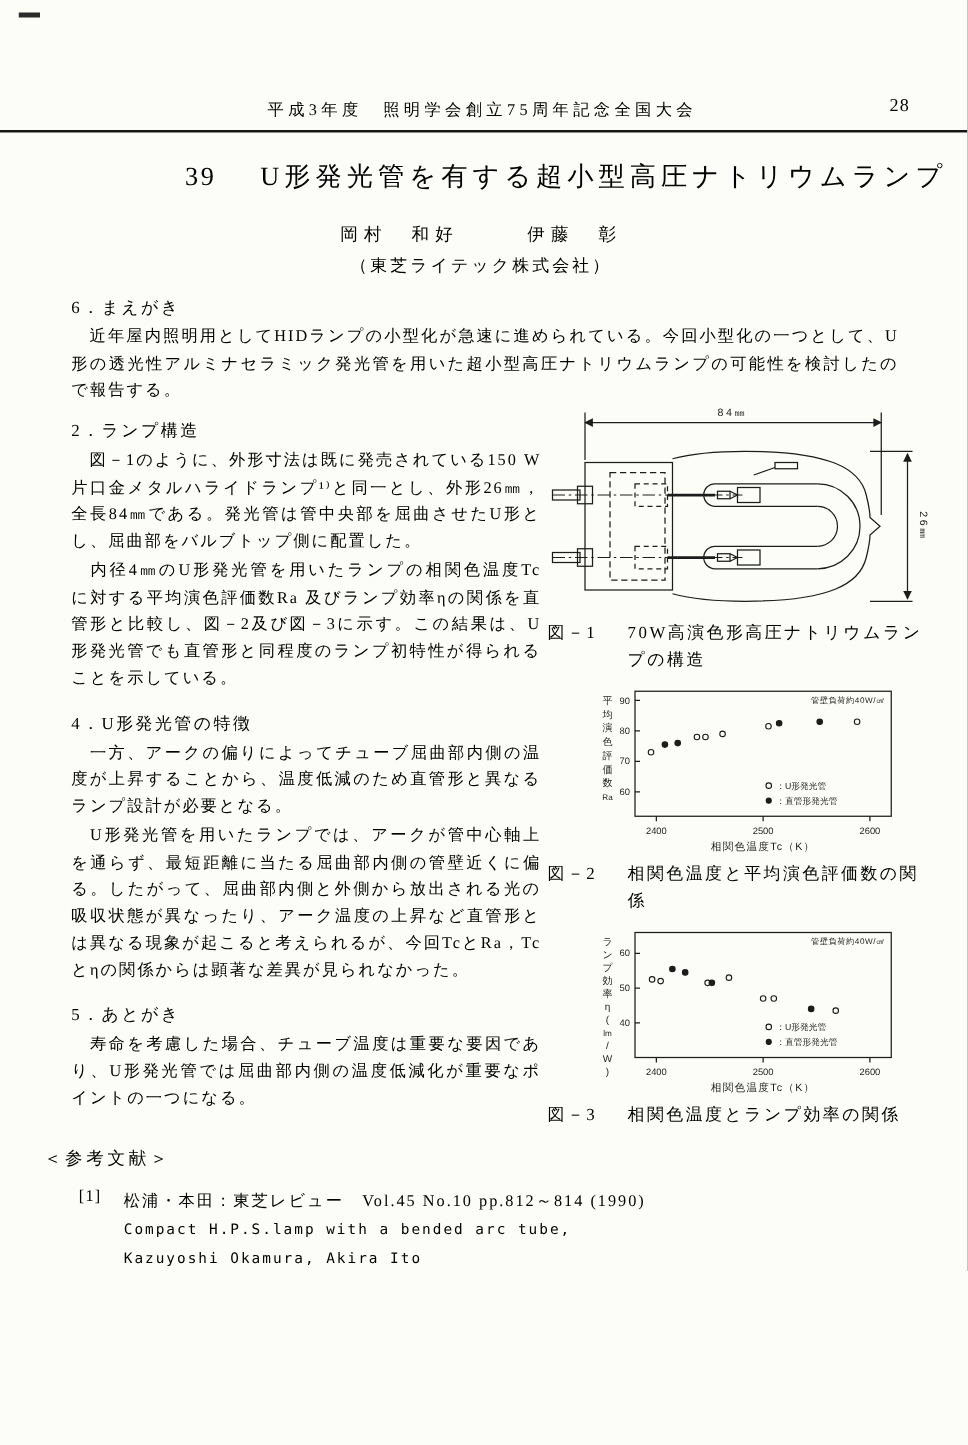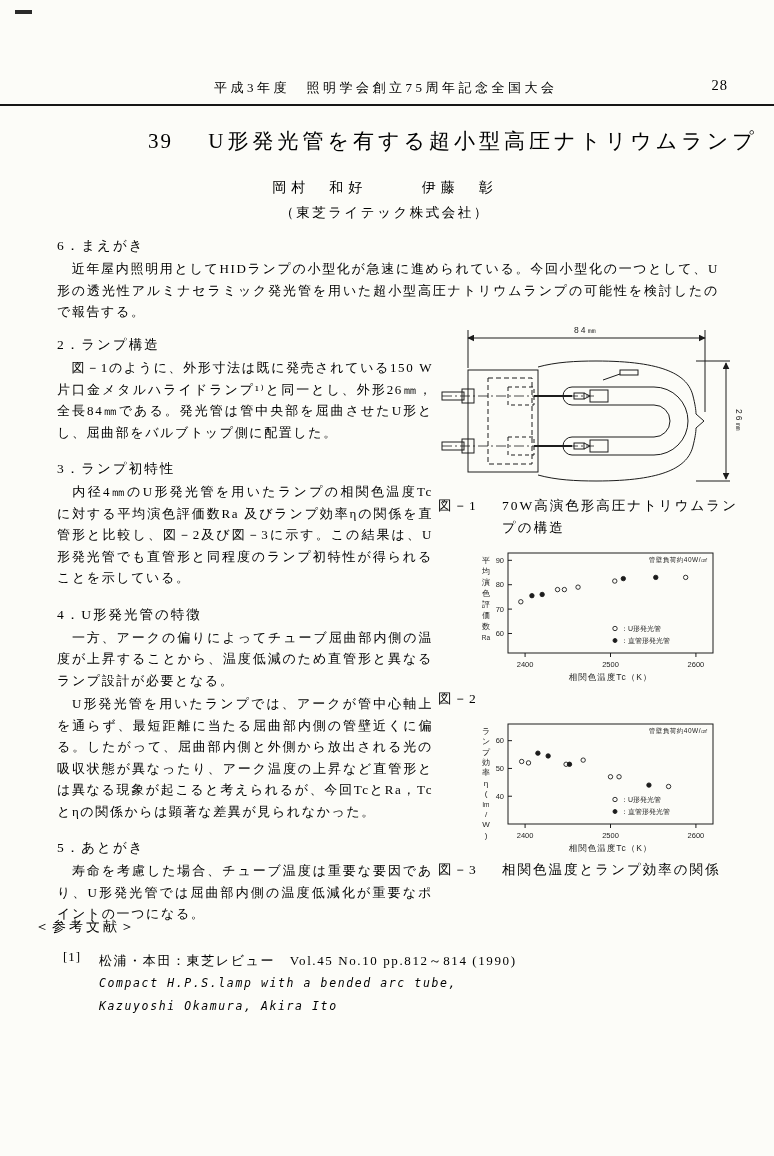--- a/index.html
+++ b/index.html
@@ -31,21 +31,21 @@
   .fig-caption{display:flex;font-size:13.5px;letter-spacing:2px;line-height:22px;margin:3px 0 6px;}
   .flabel{flex:none;width:64px;white-space:nowrap;}
   .ftext{width:236px;}
 
   .refs{position:absolute;top:918px;left:35px;width:700px;}
   .refs-head{font-size:14px;letter-spacing:3px;}
   .ref-item{display:flex;margin-top:13px;}
   .ref-label{flex:none;width:36px;margin-left:28px;font-size:13px;letter-spacing:1px;}
   .ref-lines{font-size:13px;line-height:23px;}
   .ref-jp{letter-spacing:1.6px;}
-  .ref-en{font-family:"DejaVu Sans Mono","Liberation Mono",monospace;font-size:11.5px;letter-spacing:1.6px;font-style:italic;}
+  .ref-en{font-family:"DejaVu Sans Mono","Liberation Mono",monospace;font-size:11.5px;letter-spacing:1.6px;}
 
   svg text{font-family:"Liberation Sans","DejaVu Sans",sans-serif;fill:#1c1c1c;}
 </style>
 </head>
 <body>
 
 <div class="page">
   <div class="scan-mark"></div>
 
   <div class="header">
@@ -66,21 +66,20 @@
 
   <div class="intro">
     <p class="sec-head">6．まえがき</p>
     <p class="body">　近年屋内照明用としてHIDランプの小型化が急速に進められている。今回小型化の一つとして、U形の透光性アルミナセラミック発光管を用いた超小型高圧ナトリウムランプの可能性を検討したので報告する。</p>
   </div>
 
   <div class="col-left">
     <p class="sec-head">2．ランプ構造</p>
     <p class="body">　図－1のように、外形寸法は既に発売されている150 W片口金メタルハライドランプ¹⁾と同一とし、外形26㎜，全長84㎜である。発光管は管中央部を屈曲させたU形とし、屈曲部をバルブトップ側に配置した。</p>
 
-    <p class="sec-head">3．ランプ初特性</p>
     <p class="body">　内径4㎜のU形発光管を用いたランプの相関色温度Tc に対する平均演色評価数Ra 及びランプ効率ηの関係を直管形と比較し、図－2及び図－3に示す。この結果は、U形発光管でも直管形と同程度のランプ初特性が得られることを示している。</p>
 
     <p class="sec-head">4．U形発光管の特徴</p>
     <p class="body">　一方、アークの偏りによってチューブ屈曲部内側の温度が上昇することから、温度低減のため直管形と異なるランプ設計が必要となる。</p>
     <p class="body">　U形発光管を用いたランプでは、アークが管中心軸上を通らず、最短距離に当たる屈曲部内側の管壁近くに偏る。したがって、屈曲部内側と外側から放出される光の吸収状態が異なったり、アーク温度の上昇など直管形とは異なる現象が起こると考えられるが、今回TcとRa，Tcとηの関係からは顕著な差異が見られなかった。</p>
 
     <p class="sec-head">5．あとがき</p>
     <p class="body">　寿命を考慮した場合、チューブ温度は重要な要因であり、U形発光管では屈曲部内側の温度低減化が重要なポイントの一つになる。</p>
   </div>
 
@@ -174,20 +173,21 @@
         <text x="183" y="86" font-size="7">：U形発光管</text>
         <circle cx="93.91666666666667" cy="50.6829268292683" r="2.2" fill="#1c1c1c" stroke="#1c1c1c" stroke-width="0.9"></circle>
         <circle cx="104.16666666666666" cy="49.463414634146346" r="2.2" fill="#1c1c1c" stroke="#1c1c1c" stroke-width="0.9"></circle>
         <circle cx="185.3125" cy="33.609756097560975" r="2.2" fill="#1c1c1c" stroke="#1c1c1c" stroke-width="0.9"></circle>
         <circle cx="217.77083333333334" cy="32.390243902439025" r="2.2" fill="#1c1c1c" stroke="#1c1c1c" stroke-width="0.9"></circle>
         <circle cx="177" cy="95.5" r="2" fill="#1c1c1c" stroke="#1c1c1c" stroke-width="0.9"></circle>
         <text x="183" y="98" font-size="7">：直管形発光管</text>
       </svg>
     <div class="fig-caption">
       <span class="flabel">図－2</span>
+      <span class="ftext">相関色温度と平均演色評価数の関係</span>
     </div>
 
     <svg viewBox="0 0 318 140">
         <rect x="70" y="8" width="205" height="100" fill="none" stroke="#1c1c1c" stroke-width="1"></rect>
         <line x1="87.08333333333333" y1="108" x2="87.08333333333333" y2="112" stroke="#1c1c1c" stroke-width="1"></line>
         <text x="87.08333333333333" y="122" text-anchor="middle" font-size="7.5">2400</text>
         <line x1="172.5" y1="108" x2="172.5" y2="112" stroke="#1c1c1c" stroke-width="1"></line>
         <text x="172.5" y="122" text-anchor="middle" font-size="7.5">2500</text>
         <line x1="257.91666666666663" y1="108" x2="257.91666666666663" y2="112" stroke="#1c1c1c" stroke-width="1"></line>
         <text x="257.91666666666663" y="122" text-anchor="middle" font-size="7.5">2600</text>

